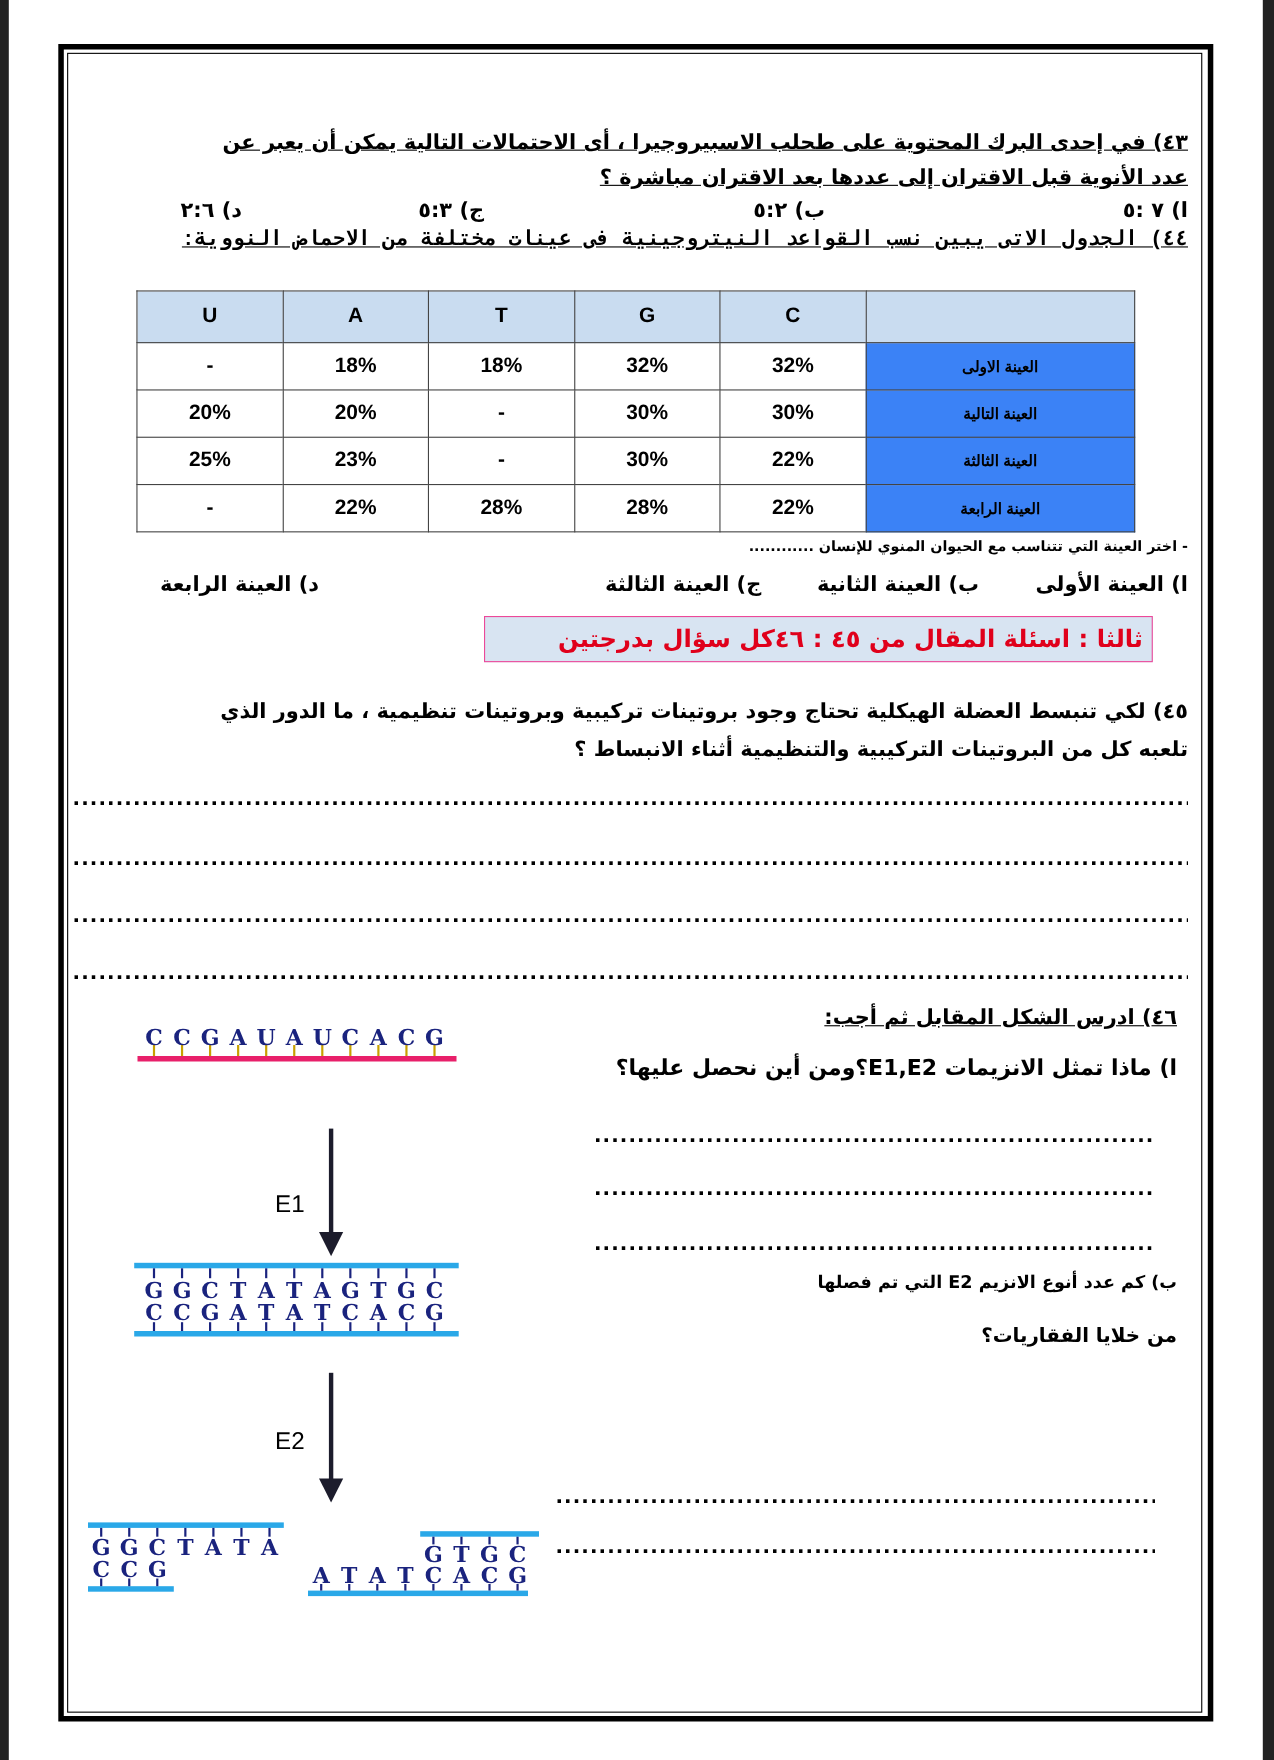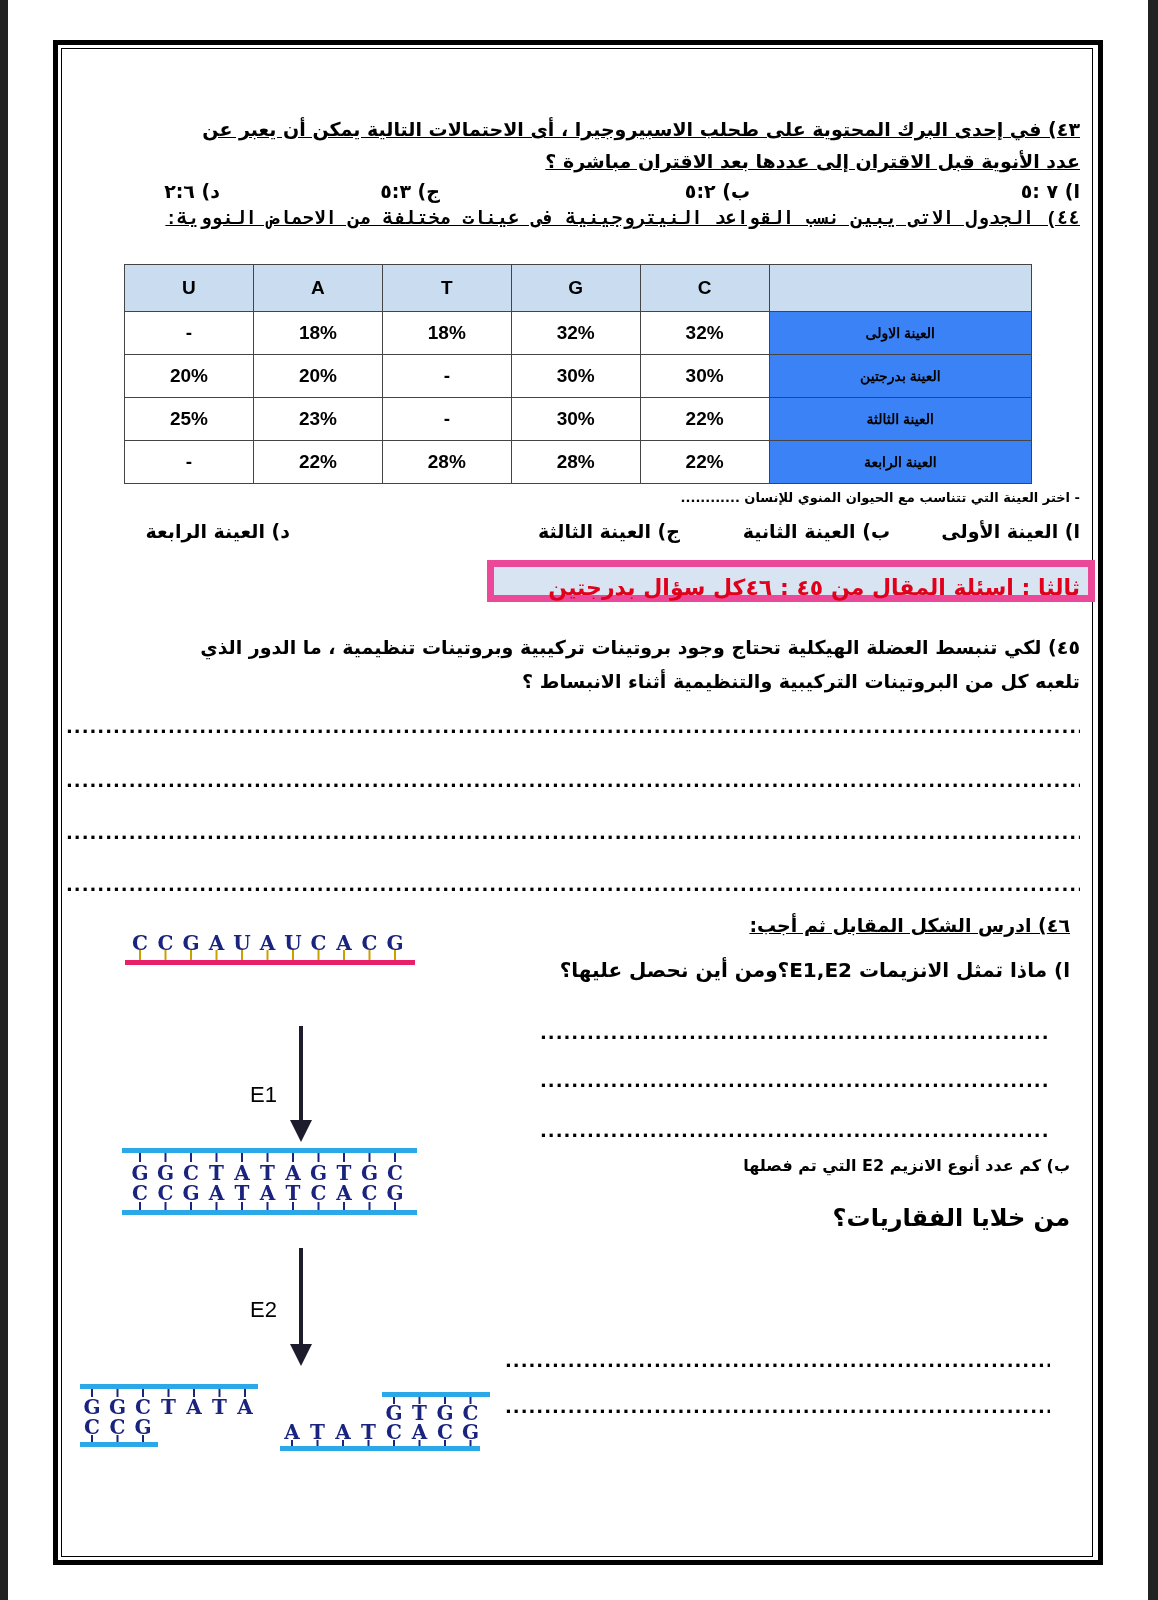--- a/index.html
+++ b/index.html
@@ -15,28 +15,28 @@
   .opts{position:absolute;top:180px;left:120px;width:960px;height:28px;font-size:19px;font-weight:bold;direction:rtl;}
   .opts span{position:absolute;white-space:nowrap;}
   .q44-title{left:120px;top:206px;width:960px;font-size:19px;font-family:Liberation Mono, monospace;}
   table.nuc{position:absolute;left:124px;top:264px;width:908px;border-collapse:collapse;font-family:"Liberation Sans",sans-serif;font-weight:bold;}
   table.nuc td,table.nuc th{border:1px solid #444;height:40px;text-align:center;font-size:19px;}
   table.nuc th{background:#c9dcf0;height:44px;}
   table.nuc td.rowlabel{background:#3b82f6;font-size:14px;direction:rtl;}
   .choose-l1{left:120px;top:490px;width:960px;font-size:13px;}
   .opts2{position:absolute;top:520px;left:120px;width:960px;height:28px;font-size:19px;font-weight:bold;direction:rtl;}
   .opts2 span{position:absolute;white-space:nowrap;margin-left:42px;}
-  .section3{position:absolute;left:440px;top:560px;width:608px;height:42px;background:#d8e4f2;border:7px solid #ec4899;color:#e0001b;font-weight:bold;font-size:22px;direction:rtl;text-align:right;line-height:42px;padding-right:8px;box-sizing:border-box;margin-left:47px;}
+  .section3{position:absolute;left:440px;top:560px;width:608px;height:42px;background:#d8e4f2;border:1px solid #ec4899;color:#e0001b;font-weight:bold;font-size:22px;direction:rtl;text-align:right;line-height:42px;padding-right:8px;box-sizing:border-box;}
   .q45-l1{left:70px;top:636px;width:1010px;font-size:19px;}
   .q45-l2{left:70px;top:670px;width:1010px;font-size:19px;}
   .dots{position:absolute;overflow:hidden;white-space:nowrap;font-weight:bold;font-size:18px;letter-spacing:1px;direction:ltr;}
   .q46-title{left:500px;top:914px;width:570px;font-size:19px;}
   .q46a{left:500px;top:958px;width:570px;font-size:20px;}
   .q46b-l1{left:500px;top:1156px;width:570px;font-size:16px;}
-  .q46b-l2{left:500px;top:1204px;width:570px;font-size:24px;}
+  .q46b-l2{left:500px;top:1204px;width:570px;font-size:18px;}
   .diagram{position:absolute;left:80px;top:920px;width:420px;height:560px;}
 </style>
 </head>
 <body>
 
 <div class="edge-left"></div>
 <div class="edge-right"></div>
 <div class="frame-outer"></div>
 <div class="frame-inner"></div>
 
@@ -64,21 +64,21 @@
   <tbody>
     <tr>
       <td class="rowlabel">العينة الاولى</td>
       <td>32%</td>
       <td>32%</td>
       <td>18%</td>
       <td>18%</td>
       <td>-</td>
     </tr>
     <tr>
-      <td class="rowlabel">العينة بدرجتين</td>
+      <td class="rowlabel">العينة التالية</td>
       <td>30%</td>
       <td>30%</td>
       <td>-</td>
       <td>20%</td>
       <td>20%</td>
     </tr>
     <tr>
       <td class="rowlabel">العينة الثالثة</td>
       <td>22%</td>
       <td>30%</td>
@@ -94,21 +94,21 @@
       <td>22%</td>
       <td>-</td>
     </tr>
   </tbody>
 </table>
 
 <div class="rtl choose-l1">-  اختر العينة التي تتناسب مع الحيوان المنوي للإنسان ............</div>
 <div class="opts2">
   <span style="right:0;">ا) العينة الأولى</span>
   <span style="right:190px;">ب) العينة الثانية</span>
-  <span style="right:400px;">ج) العينة الثالثة</span>
+  <span style="right:388px;">ج) العينة الثالثة</span>
   <span style="right:790px;">د) العينة الرابعة</span>
 </div>
 
 <div class="section3">ثالثا : اسئلة المقال من ٤٥ : ٤٦كل سؤال بدرجتين</div>
 
 <div class="rtl q45-l1">٤٥) لكي تنبسط العضلة الهيكلية تحتاج وجود بروتينات تركيبية وبروتينات تنظيمية ، ما الدور الذي</div>
 <div class="rtl q45-l2">تلعبه كل من البروتينات التركيبية والتنظيمية أثناء الانبساط ؟</div>
 <div class="dots" style="left:66px;top:716px;width:1014px;">..............................................................................................................................................</div>
 <div class="dots" style="left:66px;top:770px;width:1014px;">..............................................................................................................................................</div>
 <div class="dots" style="left:66px;top:822px;width:1014px;">..............................................................................................................................................</div>

